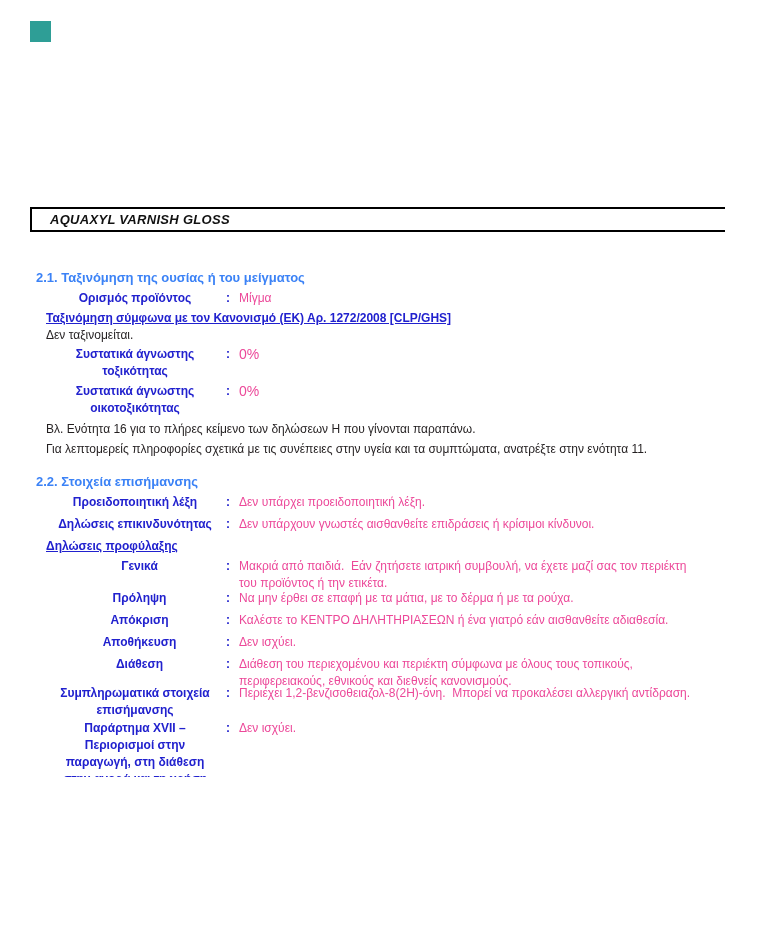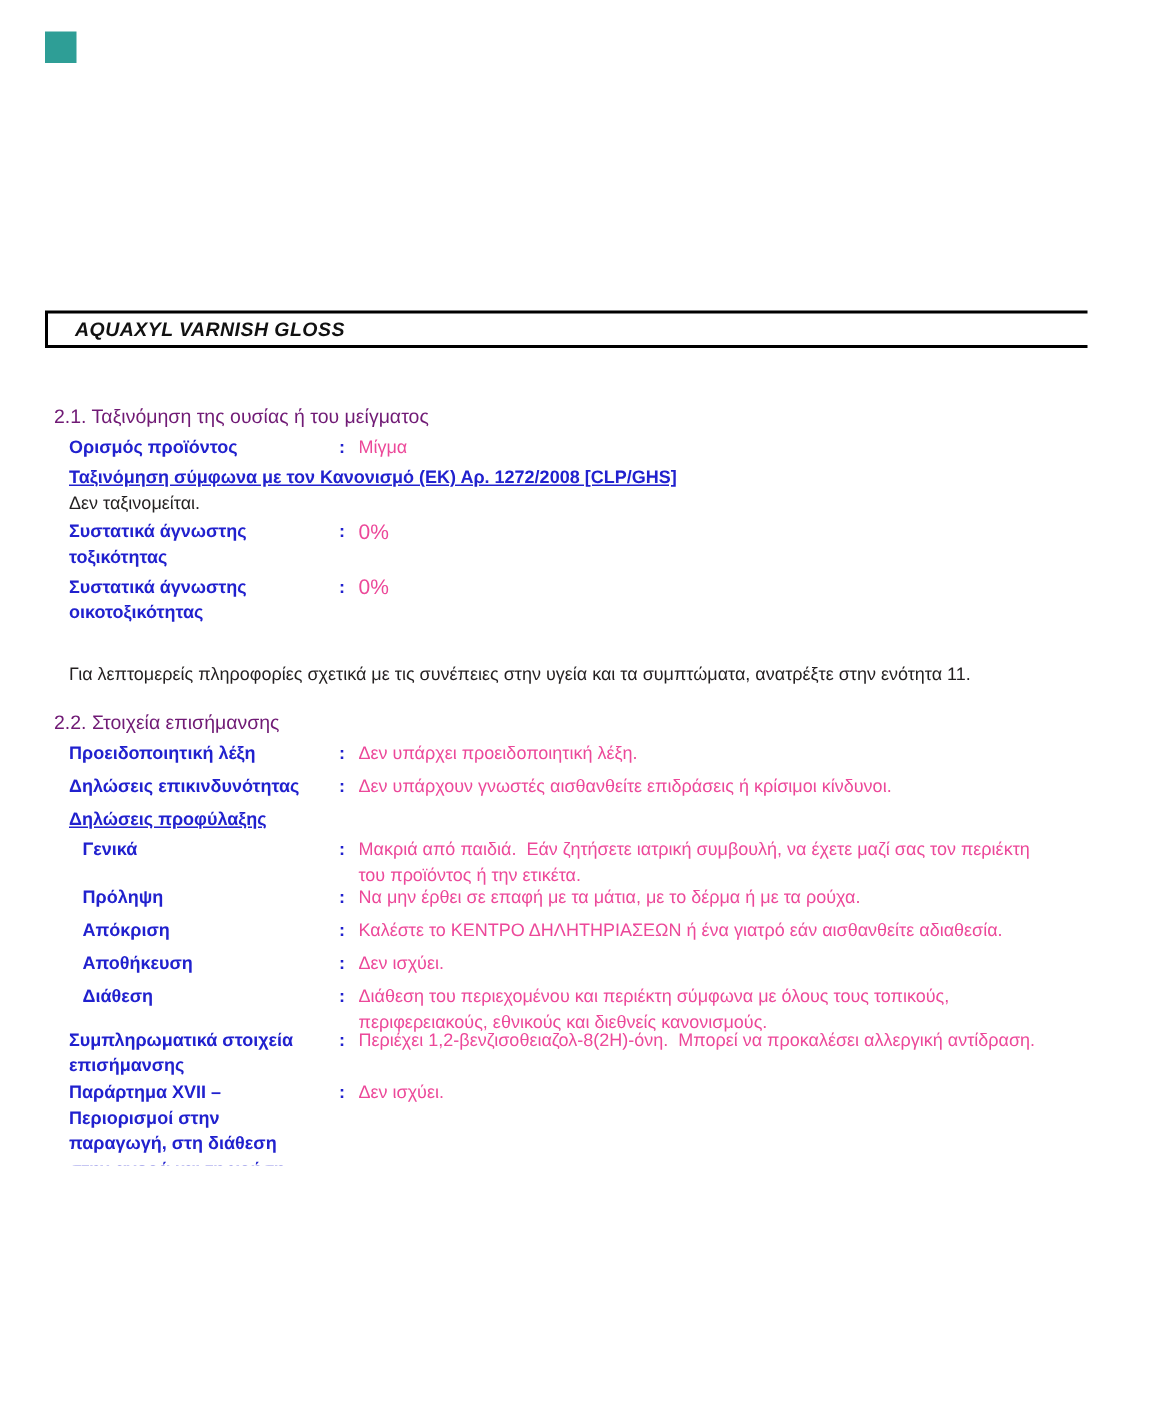--- a/index.html
+++ b/index.html
@@ -15,34 +15,34 @@
     border:2px solid #000; padding-left:18px; line-height:21px;
     font-size:13px; font-weight:bold; font-style:italic; color:#111; letter-spacing:0.3px;
   }
   .box2 {
     position:absolute; left:30px; top:219px; width:699px; height:27px;
     border:2px solid #000; padding-left:8px; line-height:27px;
     font-size:16px; font-weight:bold; color:#111; letter-spacing:0.2px;
   }
 
   .h2 {
-    position:absolute; left:36px; font-size:13px; font-weight:normal;
-    color:#701a75; line-height:16px; white-space:nowrap;
+    position:absolute; left:36px; font-size:13px; font-weight:bold;
+    color:#3b82f6; line-height:16px; white-space:nowrap;
   }
   .subhead {
     position:absolute; left:46px; font-size:12px; font-weight:bold;
     color:#2121CE; text-decoration:underline; line-height:17px; white-space:nowrap;
   }
   .para {
     position:absolute; left:46px; font-size:12px; color:#231F20; line-height:17px; white-space:pre-wrap;text-align:right;
   }
   .row { position:absolute; left:46px; width:700px; font-size:12px; line-height:17px; }
   .row .lbl {
     position:absolute; left:0; top:0; width:178px;
-    color:#2121CE; font-weight:bold; white-space:pre-wrap;
+    color:#2121CE; font-weight:bold; white-space:pre-wrap;text-align:center;
   }
   .row.indent .lbl { left:9px; width:169px; }
   .row .col { position:absolute; left:180px; top:0; color:#2121CE; font-weight:bold; }
   .row .val { position:absolute; left:193px; top:0; width:500px; color:#ec4899; white-space:pre-wrap; }
   .row .val.pct { font-size:14px; line-height:17px; }
 </style>
 </head>
 <body>
 
 <div class="page">
@@ -74,20 +74,21 @@
       <span class="val pct">0%</span>
     </div>
 
     <div class="row" style="top:367px">
       <span class="lbl">Συστατικά άγνωστης
 οικοτοξικότητας</span>
       <span class="col">:</span>
       <span class="val pct">0%</span>
     </div>
 
+    <div class="para" style="top:405px">Βλ. Ενότητα 16 για το πλήρες κείμενο των δηλώσεων H που γίνονται παραπάνω.</div>
     <div class="para" style="top:425px">Για λεπτομερείς πληροφορίες σχετικά με τις συνέπειες στην υγεία και τα συμπτώματα, ανατρέξτε στην ενότητα 11.</div>
 
     <div class="h2" style="top:458px">2.2. Στοιχεία επισήμανσης</div>
 
     <div class="row" style="top:478px">
       <span class="lbl">Προειδοποιητική λέξη</span>
       <span class="col">:</span>
       <span class="val">Δεν υπάρχει προειδοποιητική λέξη.</span>
     </div>
 

